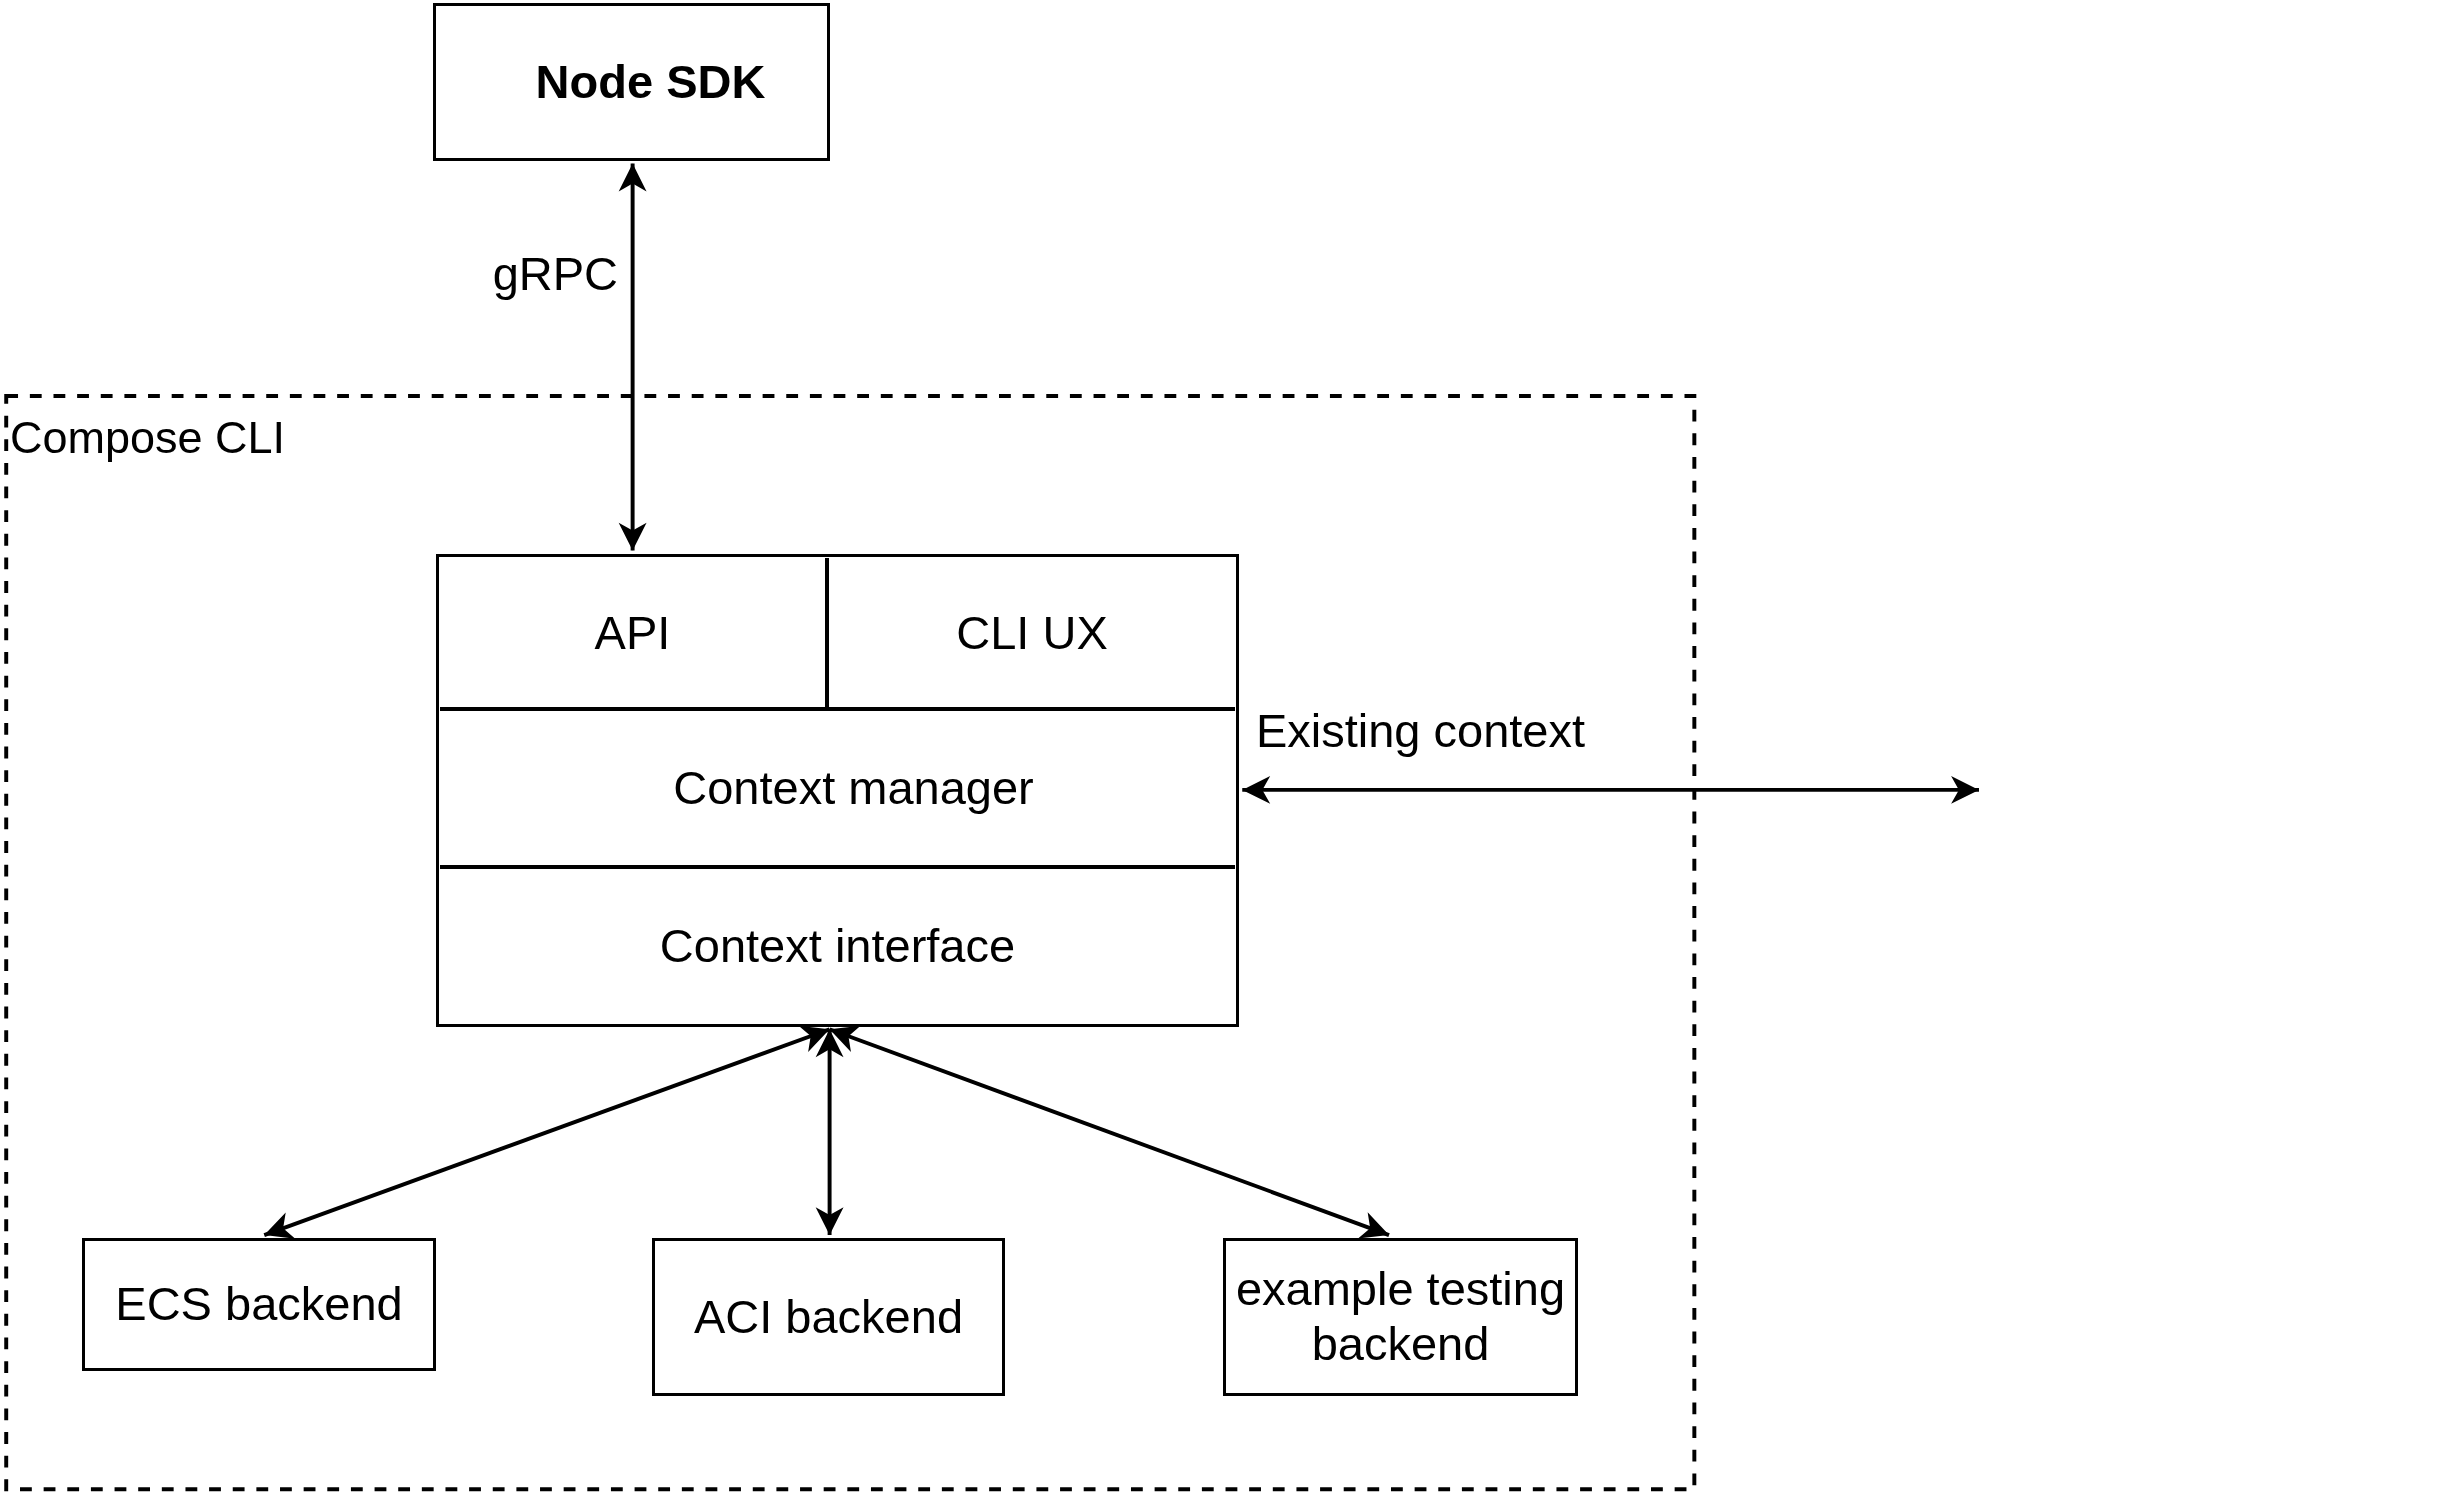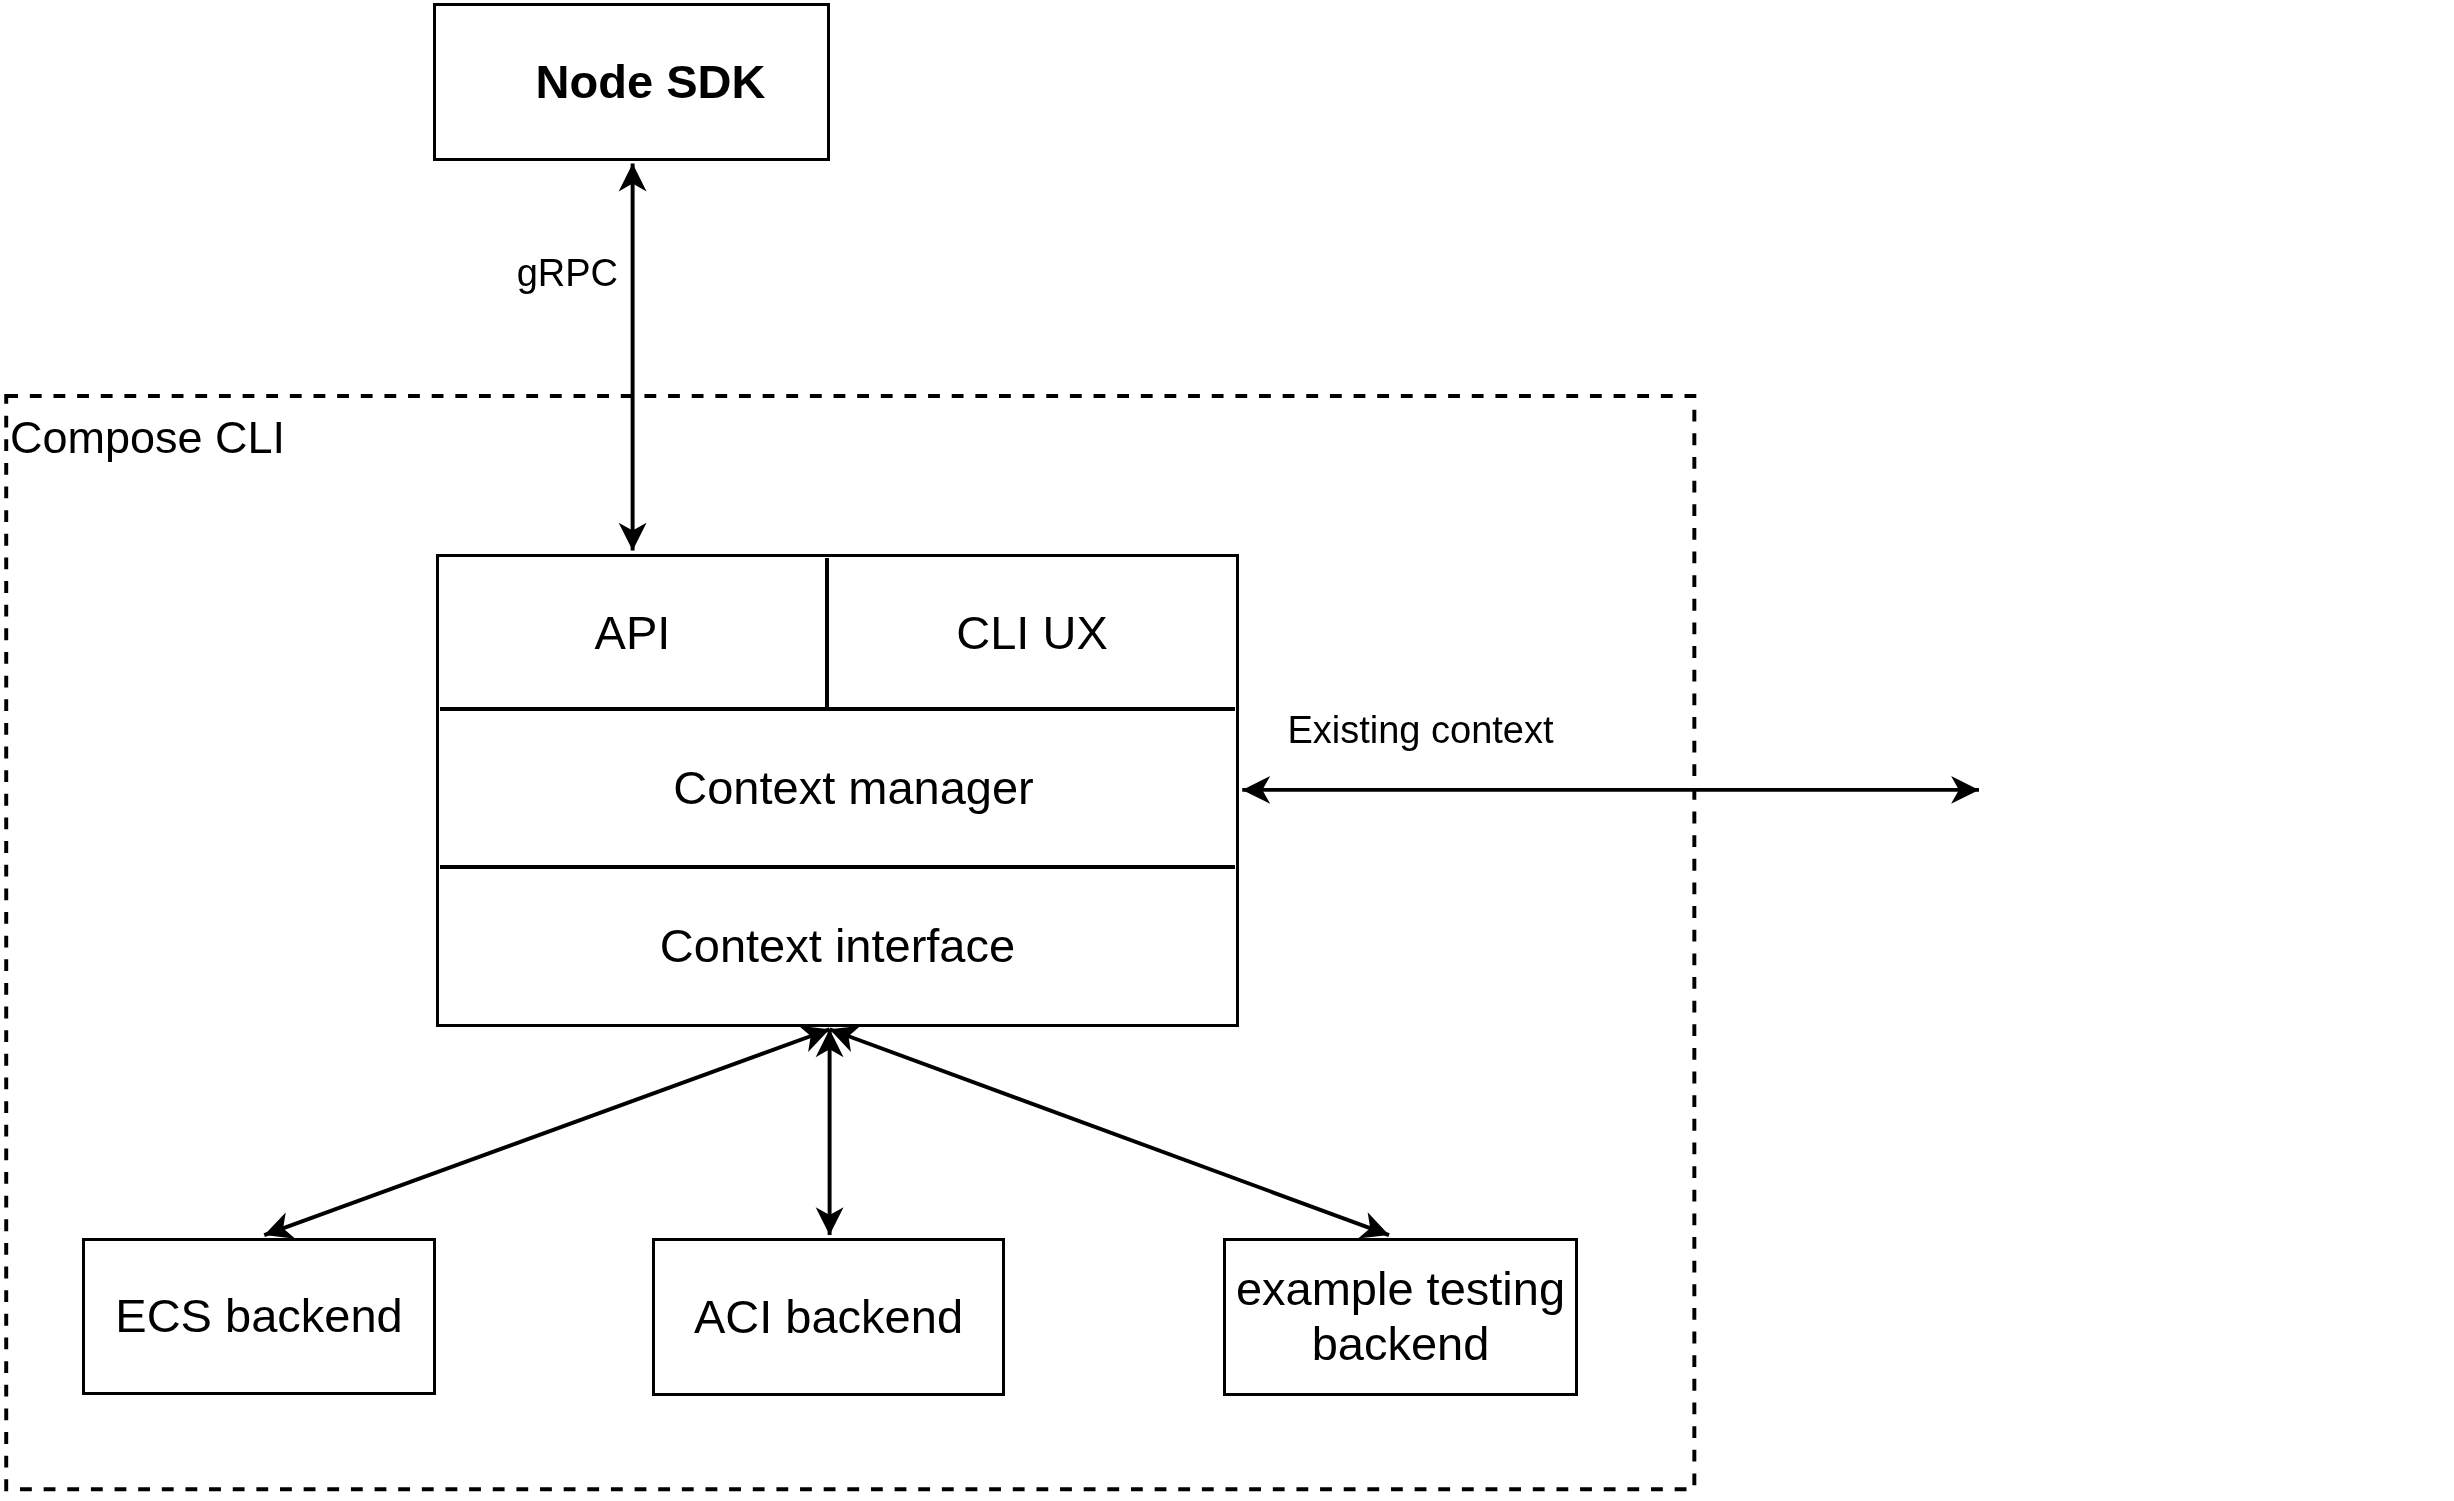--- a/index.html
+++ b/index.html
@@ -39,21 +39,21 @@
     text-align: center;
     font-size: 47px;
     line-height: 1.17;
   }
   .divider {
     position: absolute;
     background: #000000;
   }
   .edge-label {
     position: absolute;
-    font-size: 38px;
+    font-size: 47px;
     line-height: 55px;
     white-space: nowrap;
   }
   .container-label {
     position: absolute;
     font-size: 45px;
     line-height: 55px;
     font-weight: normal;
     white-space: nowrap;
   }
@@ -92,21 +92,21 @@
   <div class="divider" style="left:825px; top:558px; width:3.9px; height:152px;"></div>
   <div class="divider" style="left:440px; top:707px; width:795px; height:3.9px;"></div>
   <div class="divider" style="left:440px; top:865px; width:795px; height:3.9px;"></div>
 
   <div class="cell-label" style="left:440px; top:558px; width:385px; height:150px;">API</div>
   <div class="cell-label" style="left:829px; top:558px; width:406px; height:150px;">CLI UX</div>
   <div class="cell-label" style="left:440px; top:711px; width:795px; height:154px;padding-left:16px;">Context manager</div>
   <div class="cell-label" style="left:440px; top:869px; width:795px; height:154px;">Context interface</div>
 
 
-  <div class="box" style="left:82px; top:1238px; width:354px; height:157px;">ECS backend</div>
+  <div class="box" style="left:82px; top:1238px; width:354px; height:133px;">ECS backend</div>
   <div class="box" style="left:652px; top:1238px; width:353px; height:158px;">ACI backend</div>
   <div class="box" style="left:1223px; top:1238px; width:355px; height:158px;">example testing
 backend</div>
 
   <div class="edge-label" style="left:322px; top:246px; width:296px; text-align:right;">gRPC</div>
   <div class="edge-label" style="left:1174px; top:703px; width:493px; text-align:center;">Existing context</div>
 
 </div>
 
 

